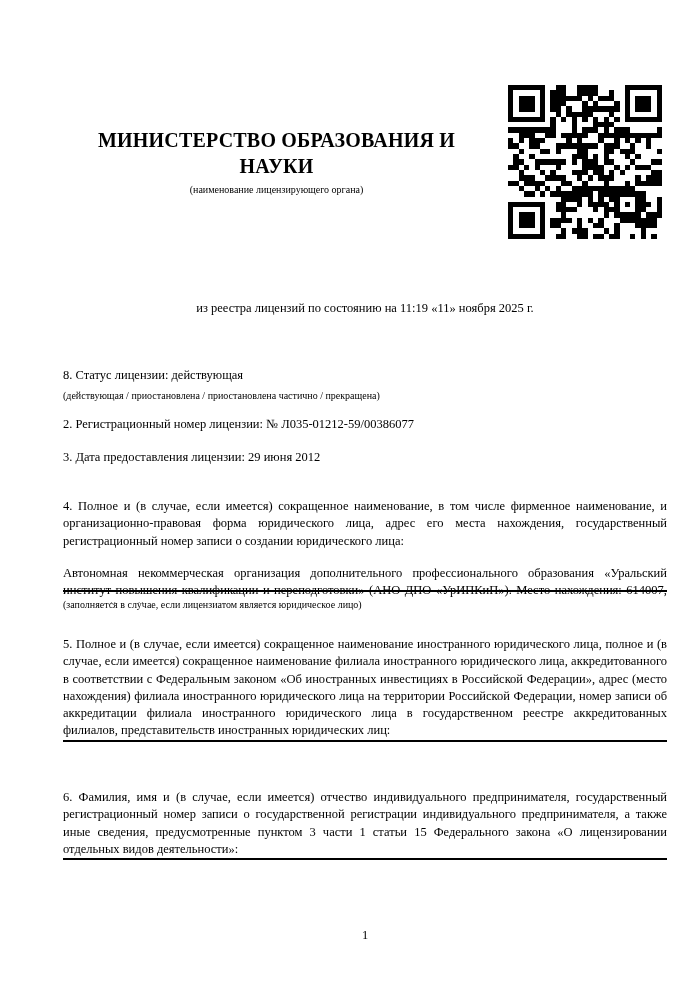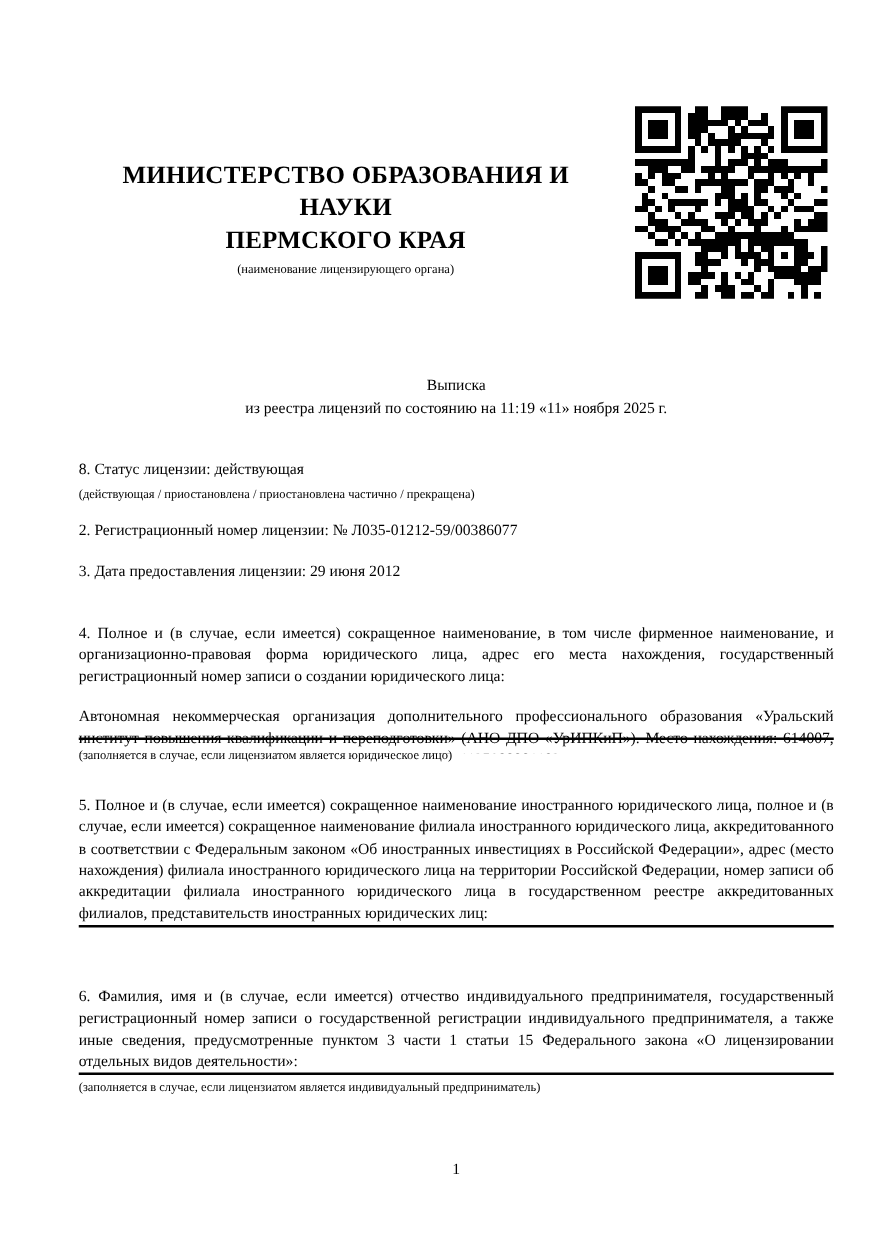--- a/index.html
+++ b/index.html
@@ -57,21 +57,20 @@
   #item7{top:894px}
   #pageno{top:927px;text-align:center}
 </style>
 </head>
 <body>
 
 <div class="doc">
 
   <div class="header-block">
     <div class="ministry-line">МИНИСТЕРСТВО ОБРАЗОВАНИЯ И НАУКИ</div>
-    <div class="ministry-line">ПЕРМСКОГО КРАЯ</div>
     <div class="header-caption">(наименование лицензирующего органа)</div>
   </div>
 
   <div class="qr" id="qr"><svg viewBox="0 0 29 29" width="154" height="154" shape-rendering="crispEdges" fill="#000000">
         <rect width="29" height="29" fill="#ffffff"></rect>
         <rect x="0" y="0" width="1" height="1"></rect>
         <rect x="1" y="0" width="1" height="1"></rect>
         <rect x="2" y="0" width="1" height="1"></rect>
         <rect x="3" y="0" width="1" height="1"></rect>
         <rect x="4" y="0" width="1" height="1"></rect>
@@ -513,21 +512,20 @@
         <rect x="16" y="28" width="1" height="1"></rect>
         <rect x="17" y="28" width="1" height="1"></rect>
         <rect x="19" y="28" width="1" height="1"></rect>
         <rect x="20" y="28" width="1" height="1"></rect>
         <rect x="23" y="28" width="1" height="1"></rect>
         <rect x="25" y="28" width="1" height="1"></rect>
         <rect x="27" y="28" width="1" height="1"></rect>
       </svg></div>
 
   <div class="title-block">
-    <div>Выписка</div>
     <div>из реестра лицензий по состоянию на 11:19 «11» ноября 2025 г.</div>
   </div>
 
   <div class="blk" id="item1">8. Статус лицензии: действующая</div>
   <div class="cap" id="hint1">(действующая / приостановлена / приостановлена частично / прекращена)</div>
 
   <div class="blk" id="item2">2. Регистрационный номер лицензии: № Л035-01212-59/00386077</div>
 
   <div class="blk" id="item3">3. Дата предоставления лицензии: 29 июня 2012</div>
 
@@ -536,18 +534,17 @@
     <div class="jst">Автономная некоммерческая организация дополнительного профессионального образования «Уральский институт повышения квалификации и переподготовки» (АНО ДПО «УрИПКиП»). Место нахождения: 614007, Пермский край, г. Пермь, ул. Революции, д.5, к.1. ОГРН: 1125900001182.</div>
   </div>
   <div class="rule" id="rule1"></div>
   <div class="cap" id="cap1">(заполняется в случае, если лицензиатом является юридическое лицо)</div>
 
   <div class="blk jst" id="item5">5. Полное и (в случае, если имеется) сокращенное наименование иностранного юридического лица, полное и (в случае, если имеется) сокращенное наименование филиала иностранного юридического лица, аккредитованного в соответствии с Федеральным законом «Об иностранных инвестициях в Российской Федерации», адрес (место нахождения) филиала иностранного юридического лица на территории Российской Федерации, номер записи об аккредитации филиала иностранного юридического лица в государственном реестре аккредитованных филиалов, представительств иностранных юридических лиц:</div>
   <div class="rule" id="rule2"></div>
 
   <div class="blk jst" id="item6">6. Фамилия, имя и (в случае, если имеется) отчество индивидуального предпринимателя, государственный регистрационный номер записи о государственной регистрации индивидуального предпринимателя, а также иные сведения, предусмотренные пунктом 3 части 1 статьи 15 Федерального закона «О лицензировании отдельных видов деятельности»:</div>
   <div class="rule" id="rule3"></div>
-  <div class="cap" id="cap3">(заполняется в случае, если лицензиатом является индивидуальный предприниматель)</div>
 
 
   <div class="blk" id="pageno">1</div>
 
 </div>
 
 </body></html>

